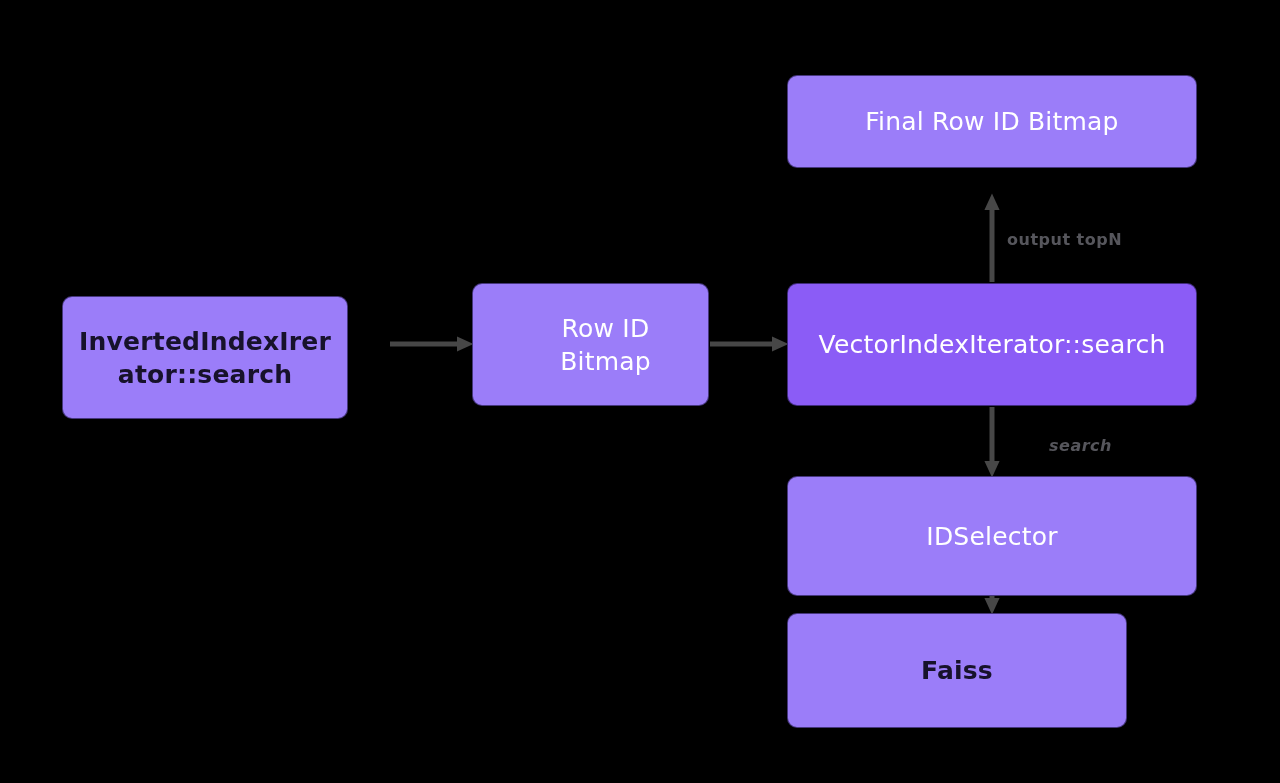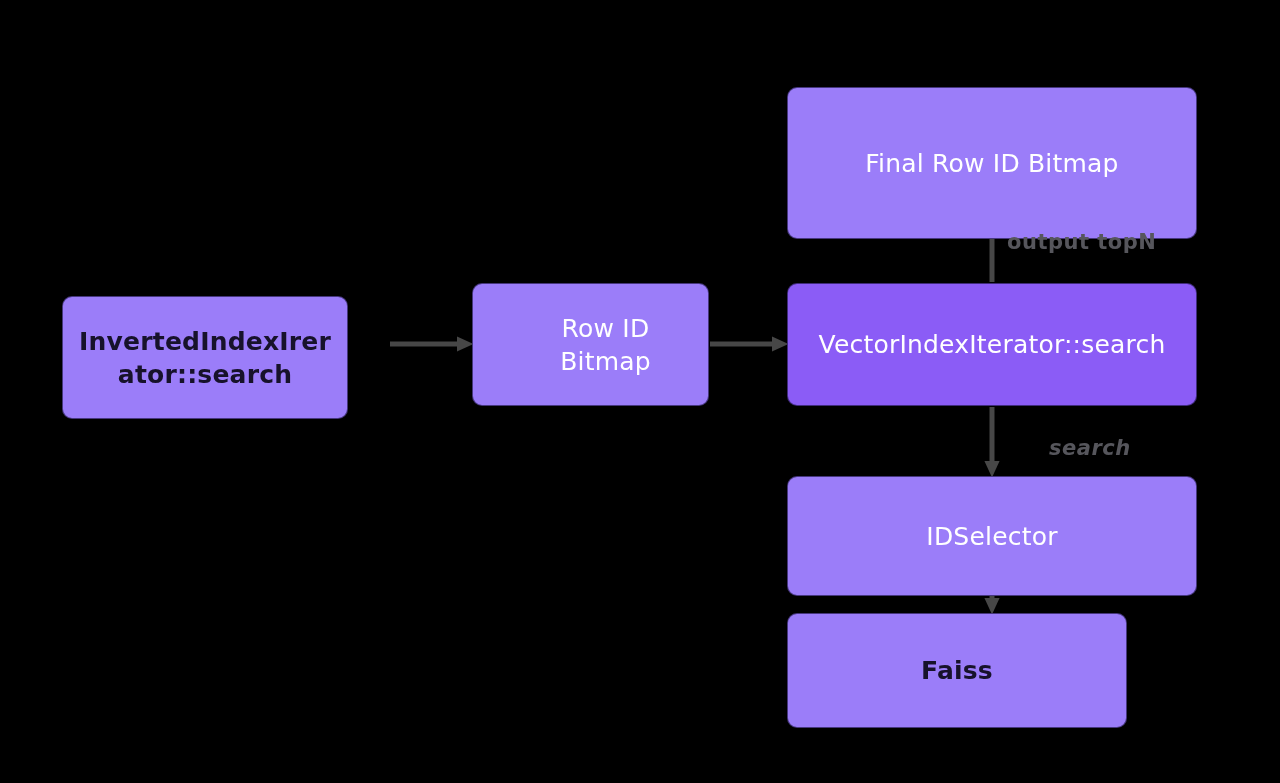--- a/index.html
+++ b/index.html
@@ -45,21 +45,21 @@
     word-break: break-all;
     font-weight: 700;
   }
   #node-row-id-bitmap {
     left: 472px; top: 283px; width: 237px; height: 123px; padding-left: 44px;
   }
   #node-vector-index-search {
     left: 787px; top: 283px; width: 410px; height: 123px;
   }
   #node-final-row-id-bitmap {
-    left: 787px; top: 75px; width: 410px; height: 152px; margin-top: 12px;
+    left: 787px; top: 75px; width: 410px; height: 93px;
   }
   #node-id-selector {
     left: 787px; top: 476px; width: 410px; height: 120px;
   }
   #node-faiss {
     left: 787px; top: 613px; width: 340px; height: 115px;
     font-weight: 700;
   }
 
   svg.edges {
@@ -71,21 +71,21 @@
   }
   .edge-line {
     stroke: #474747;
     stroke-width: 5;
     fill: none;
     stroke-linecap: butt;
   }
   .edge-label {
     position: absolute;
     color: #56565C;
-    font-size: 21px;
+    font-size: 16px;
     font-weight: 700;
     letter-spacing: 0.5px;
     white-space: nowrap;
   }
   #label-output-topn { left: 1007px; top: 230px; }
   #label-search      { left: 1049px; top: 436px; font-style: italic; }
 </style>
 </head>
 <body>
 

